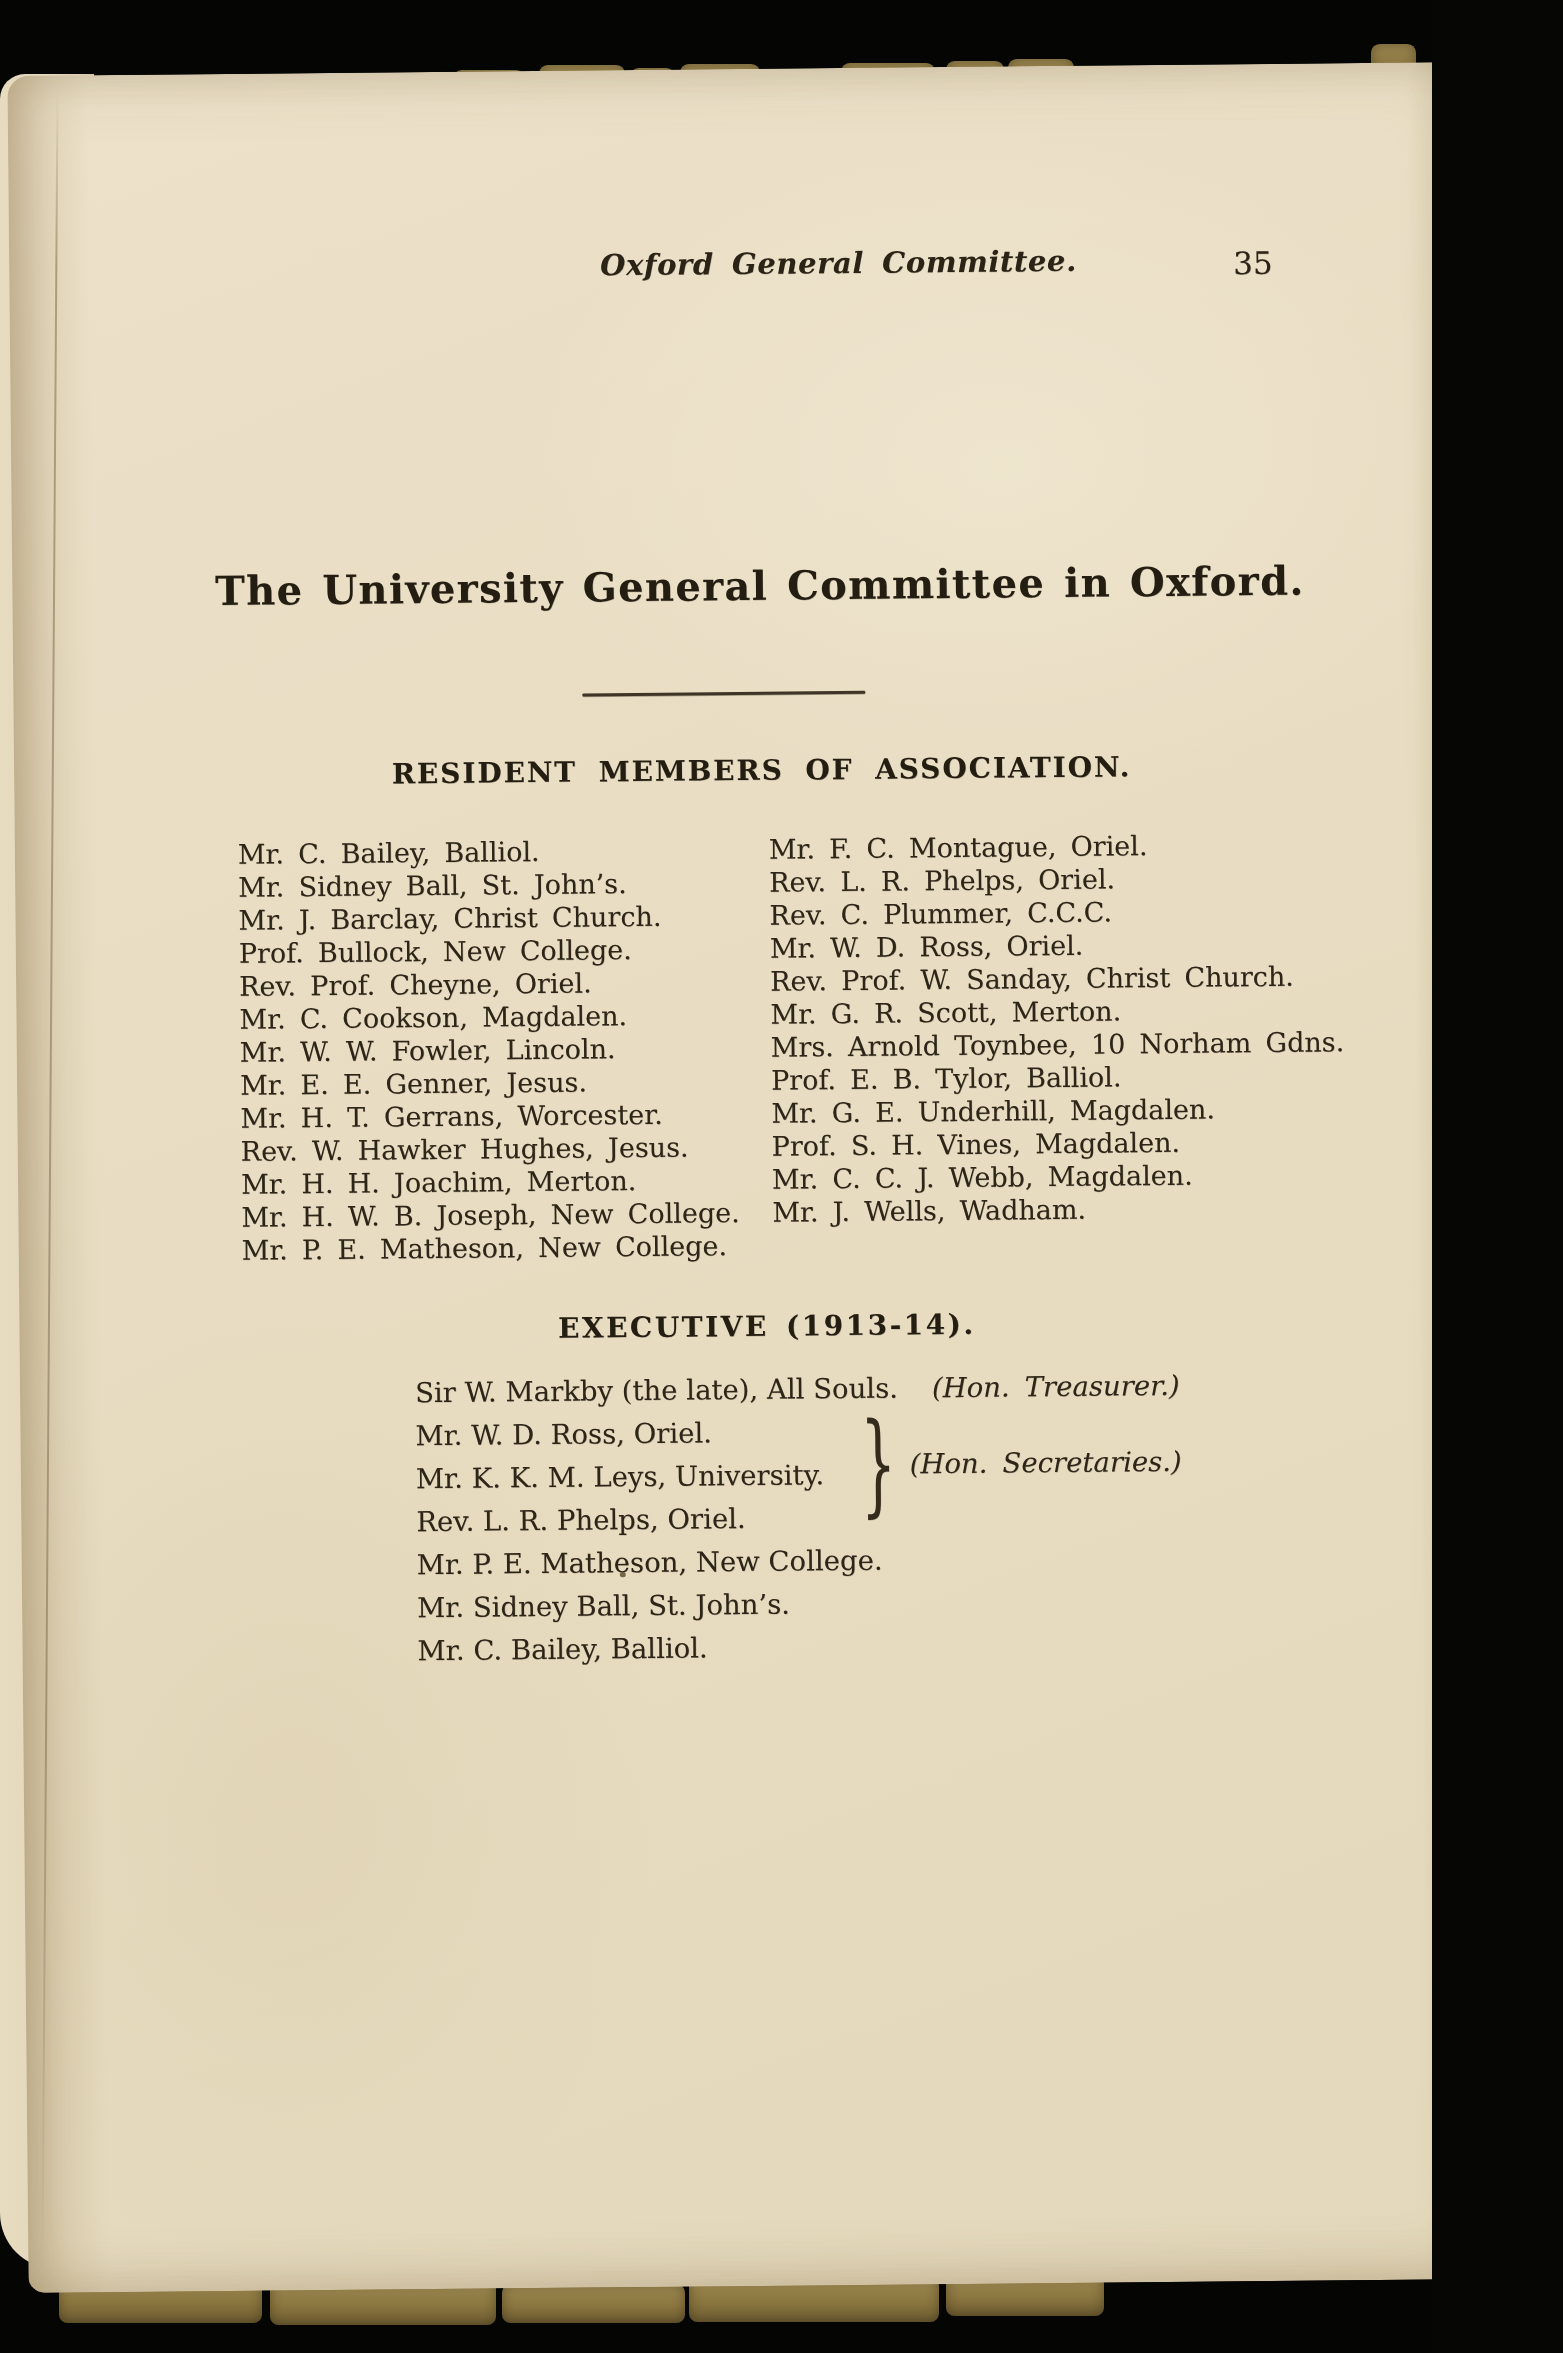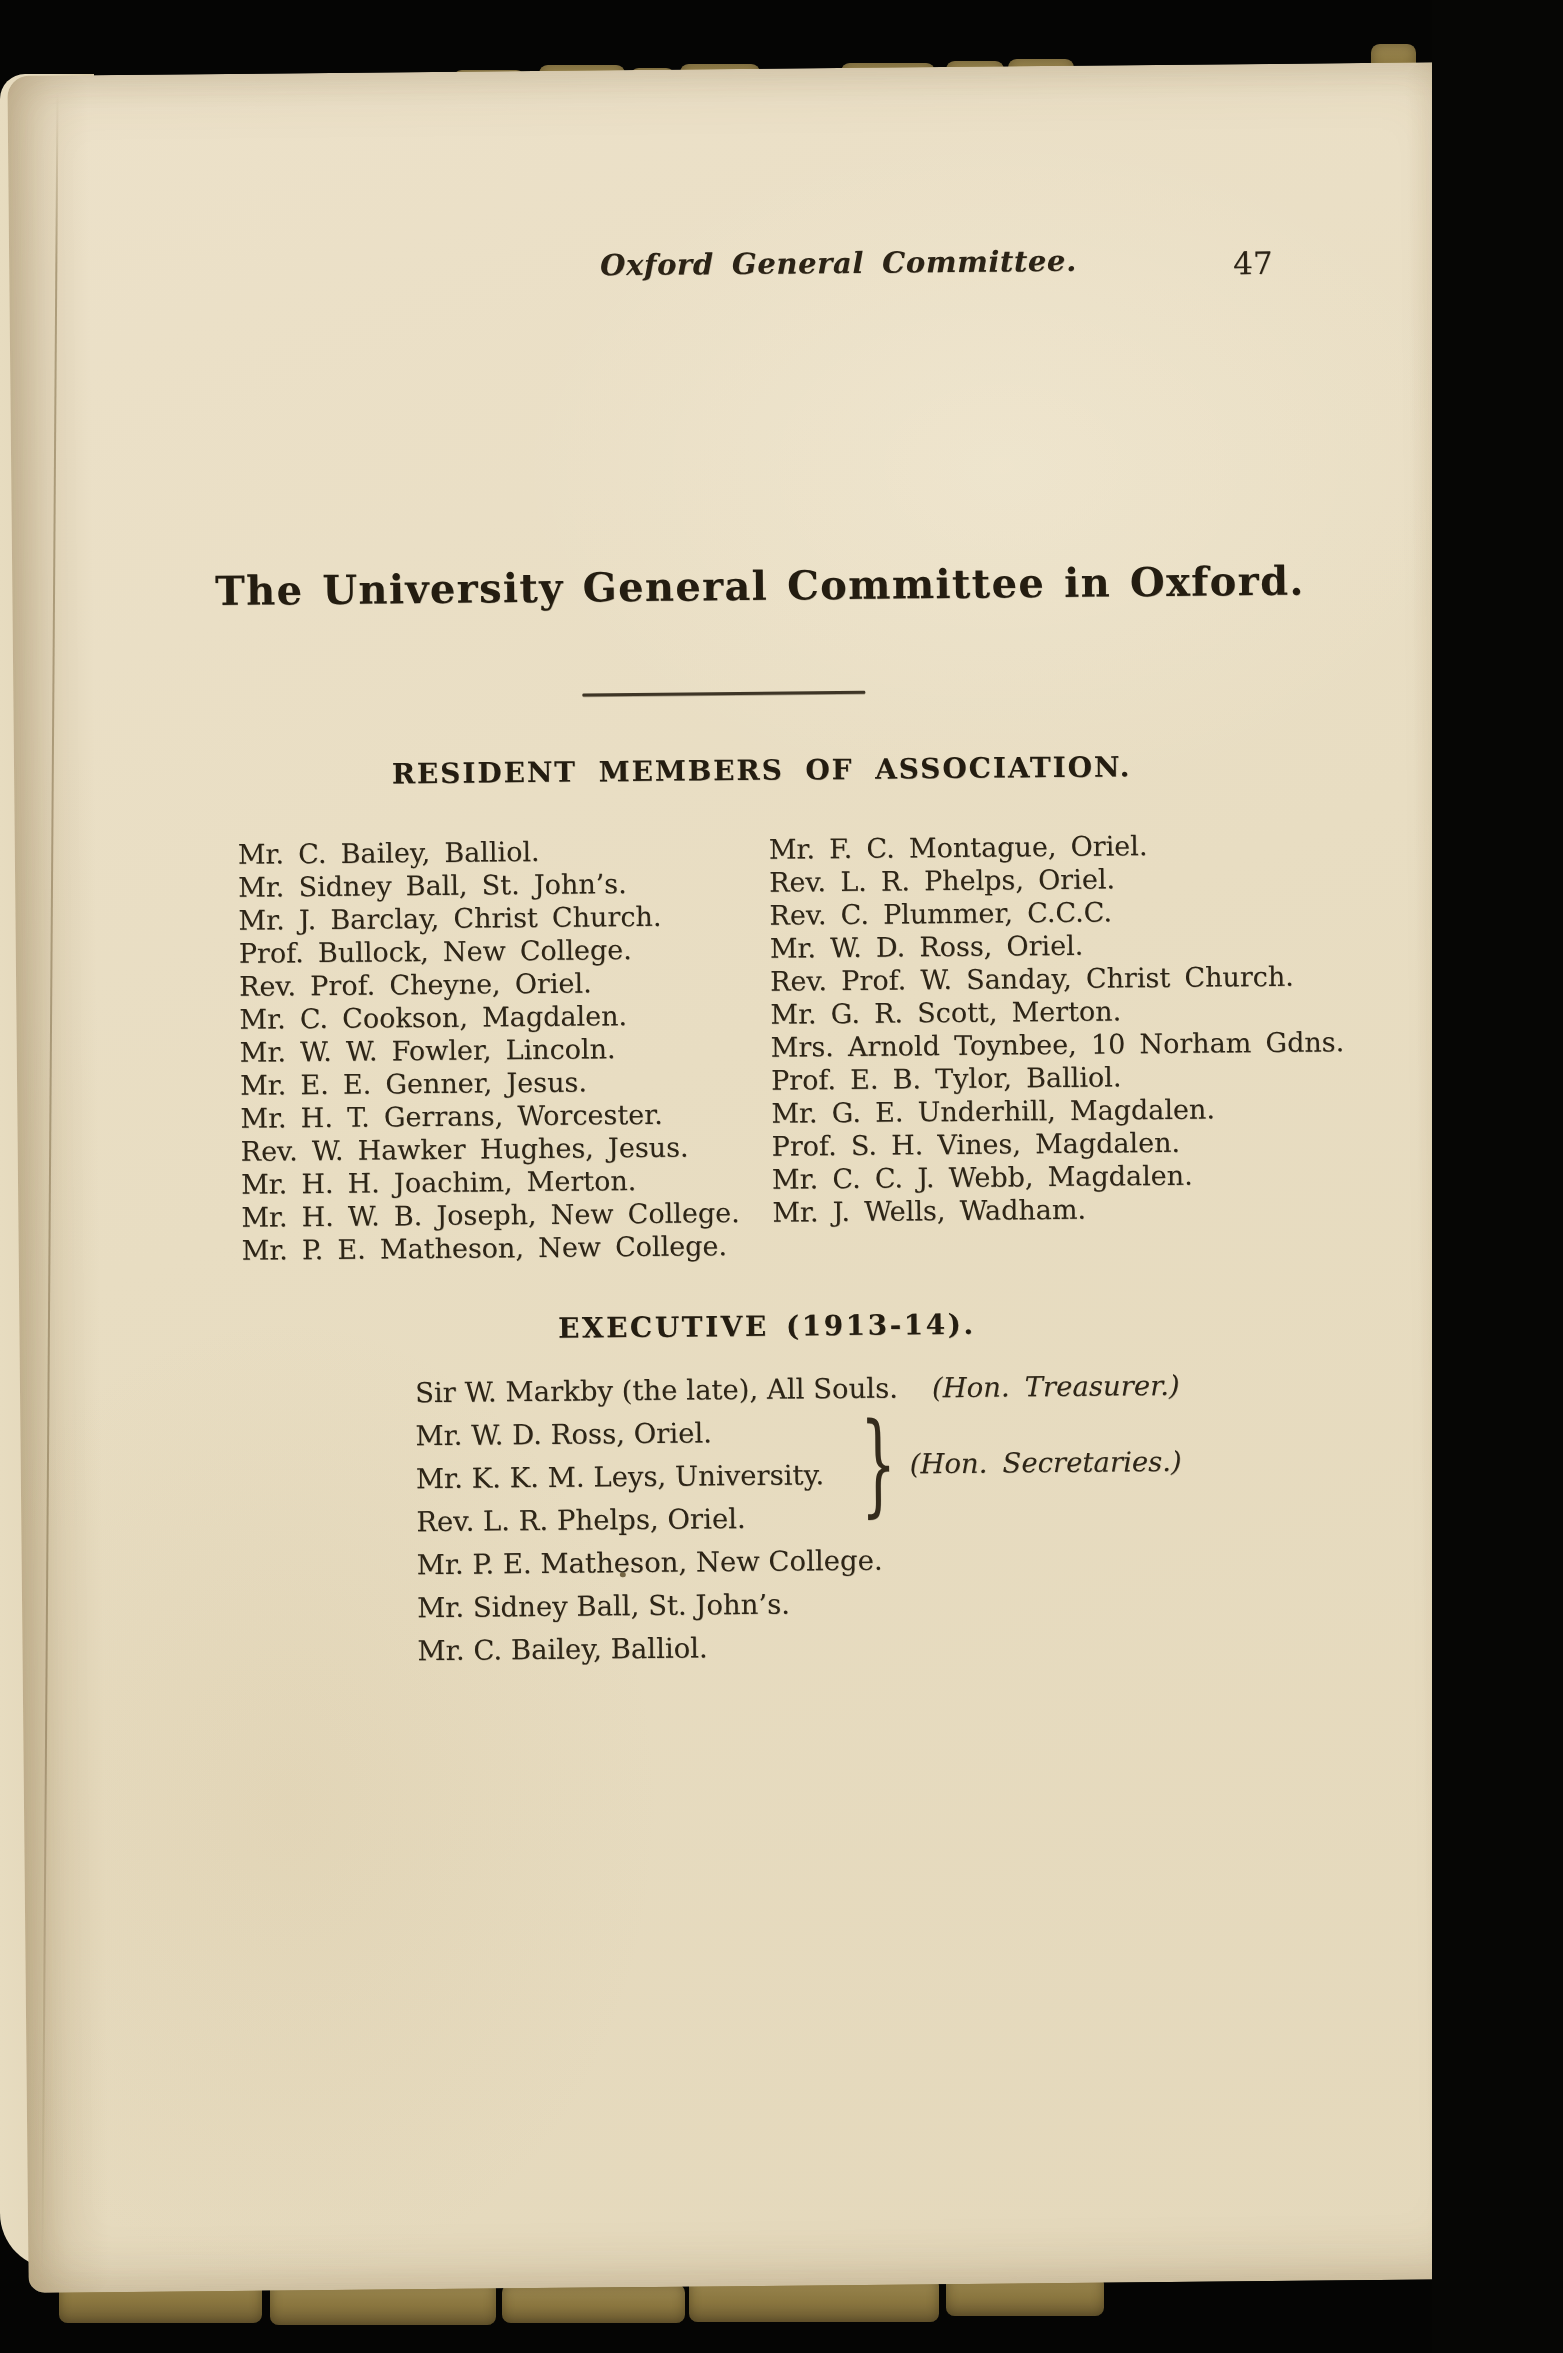--- a/index.html
+++ b/index.html
@@ -105,21 +105,21 @@
 
   <div class="under-edge"></div>
 
   <div class="page">
     <div class="gutter-shade"></div>
     <div class="gutter-line"></div>
     <div class="fore-shade"></div>
     <div class="fore-lines"></div>
 
     <div class="running-header">Oxford General Committee.</div>
-    <div class="page-number">47</div>
+    <div class="page-number">35</div>
 
     <h1 class="title">The University General Committee in Oxford.</h1>
     <div class="rule"></div>
 
     <h2 class="sec-heading resident">RESIDENT MEMBERS OF ASSOCIATION.</h2>
 
     <div class="col col-left">
       <span class="row">Mr. C. Bailey, Balliol.</span>
       <span class="row">Mr. Sidney Ball, St. John’s.</span>
       <span class="row">Mr. J. Barclay, Christ Church.</span>

